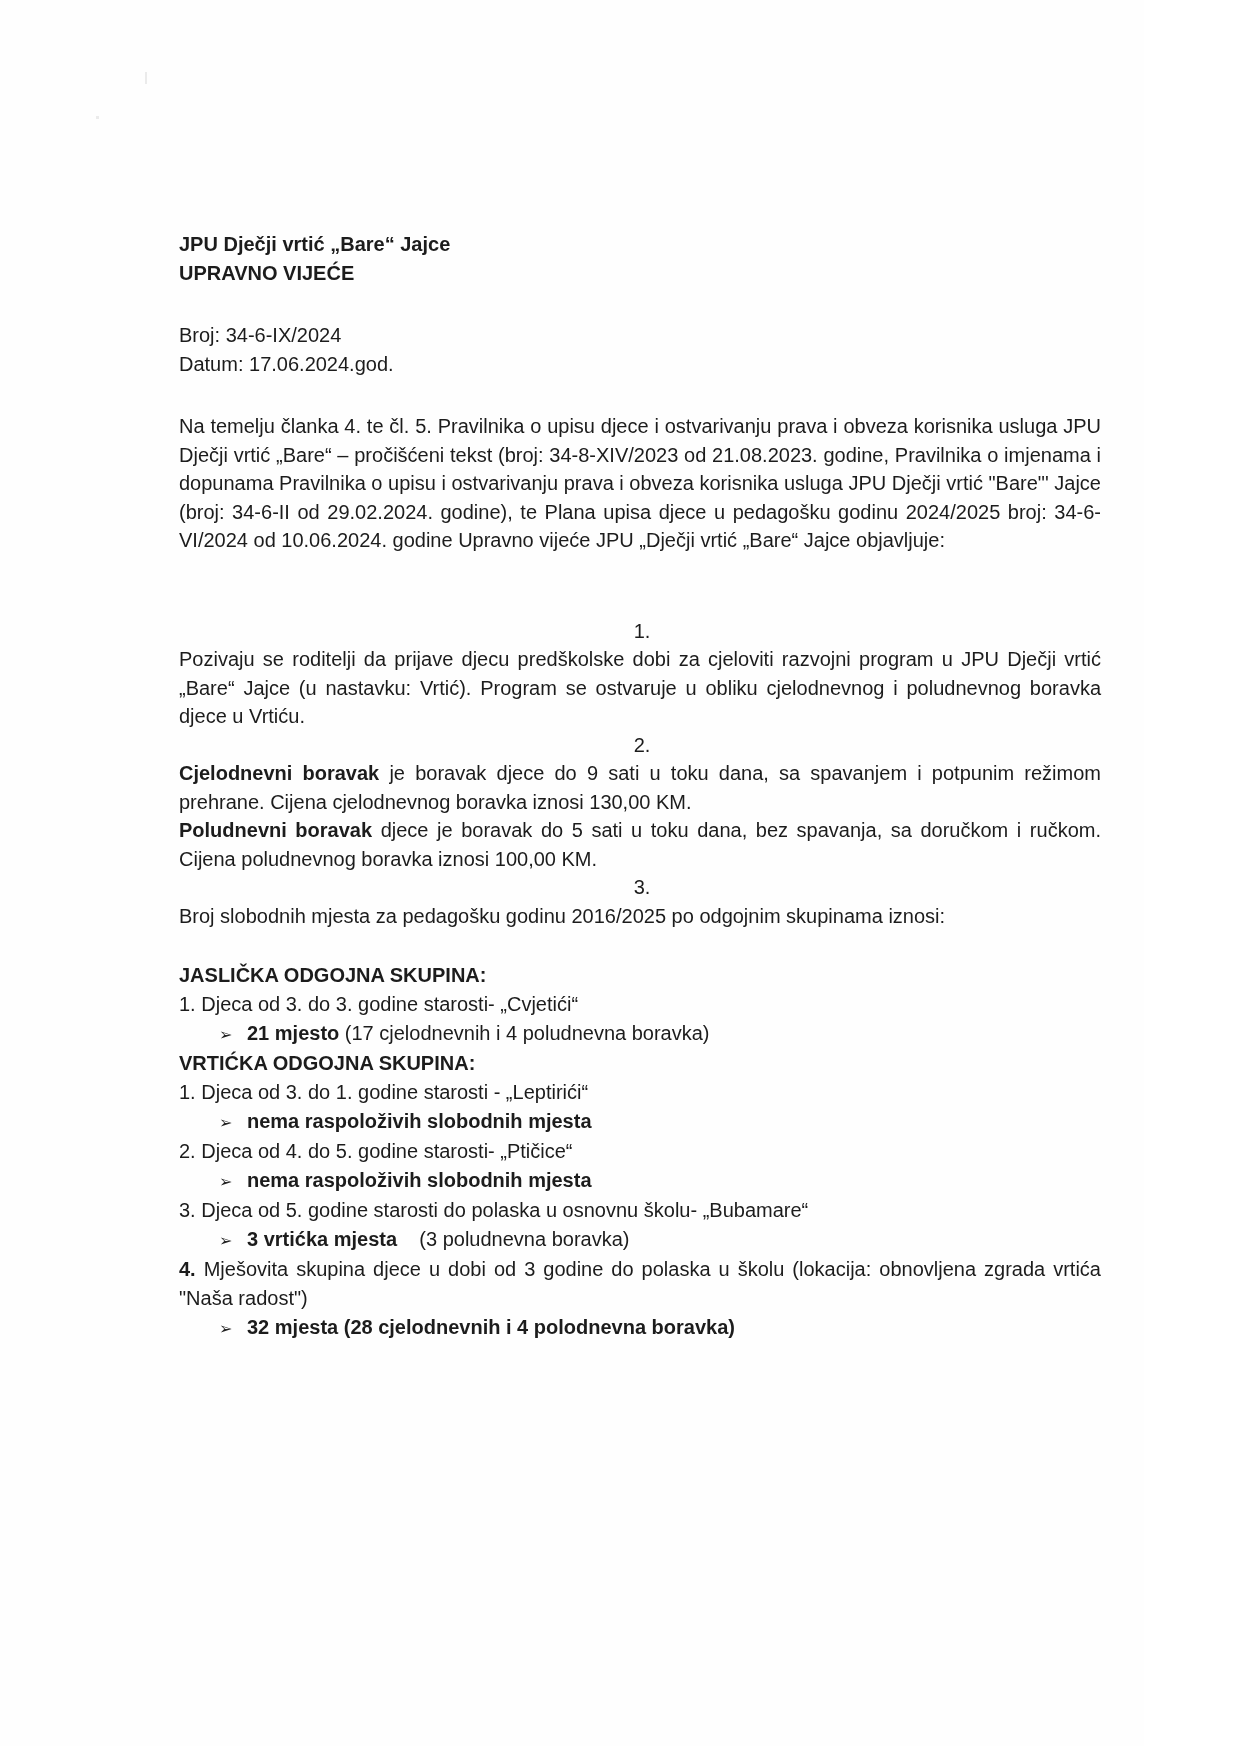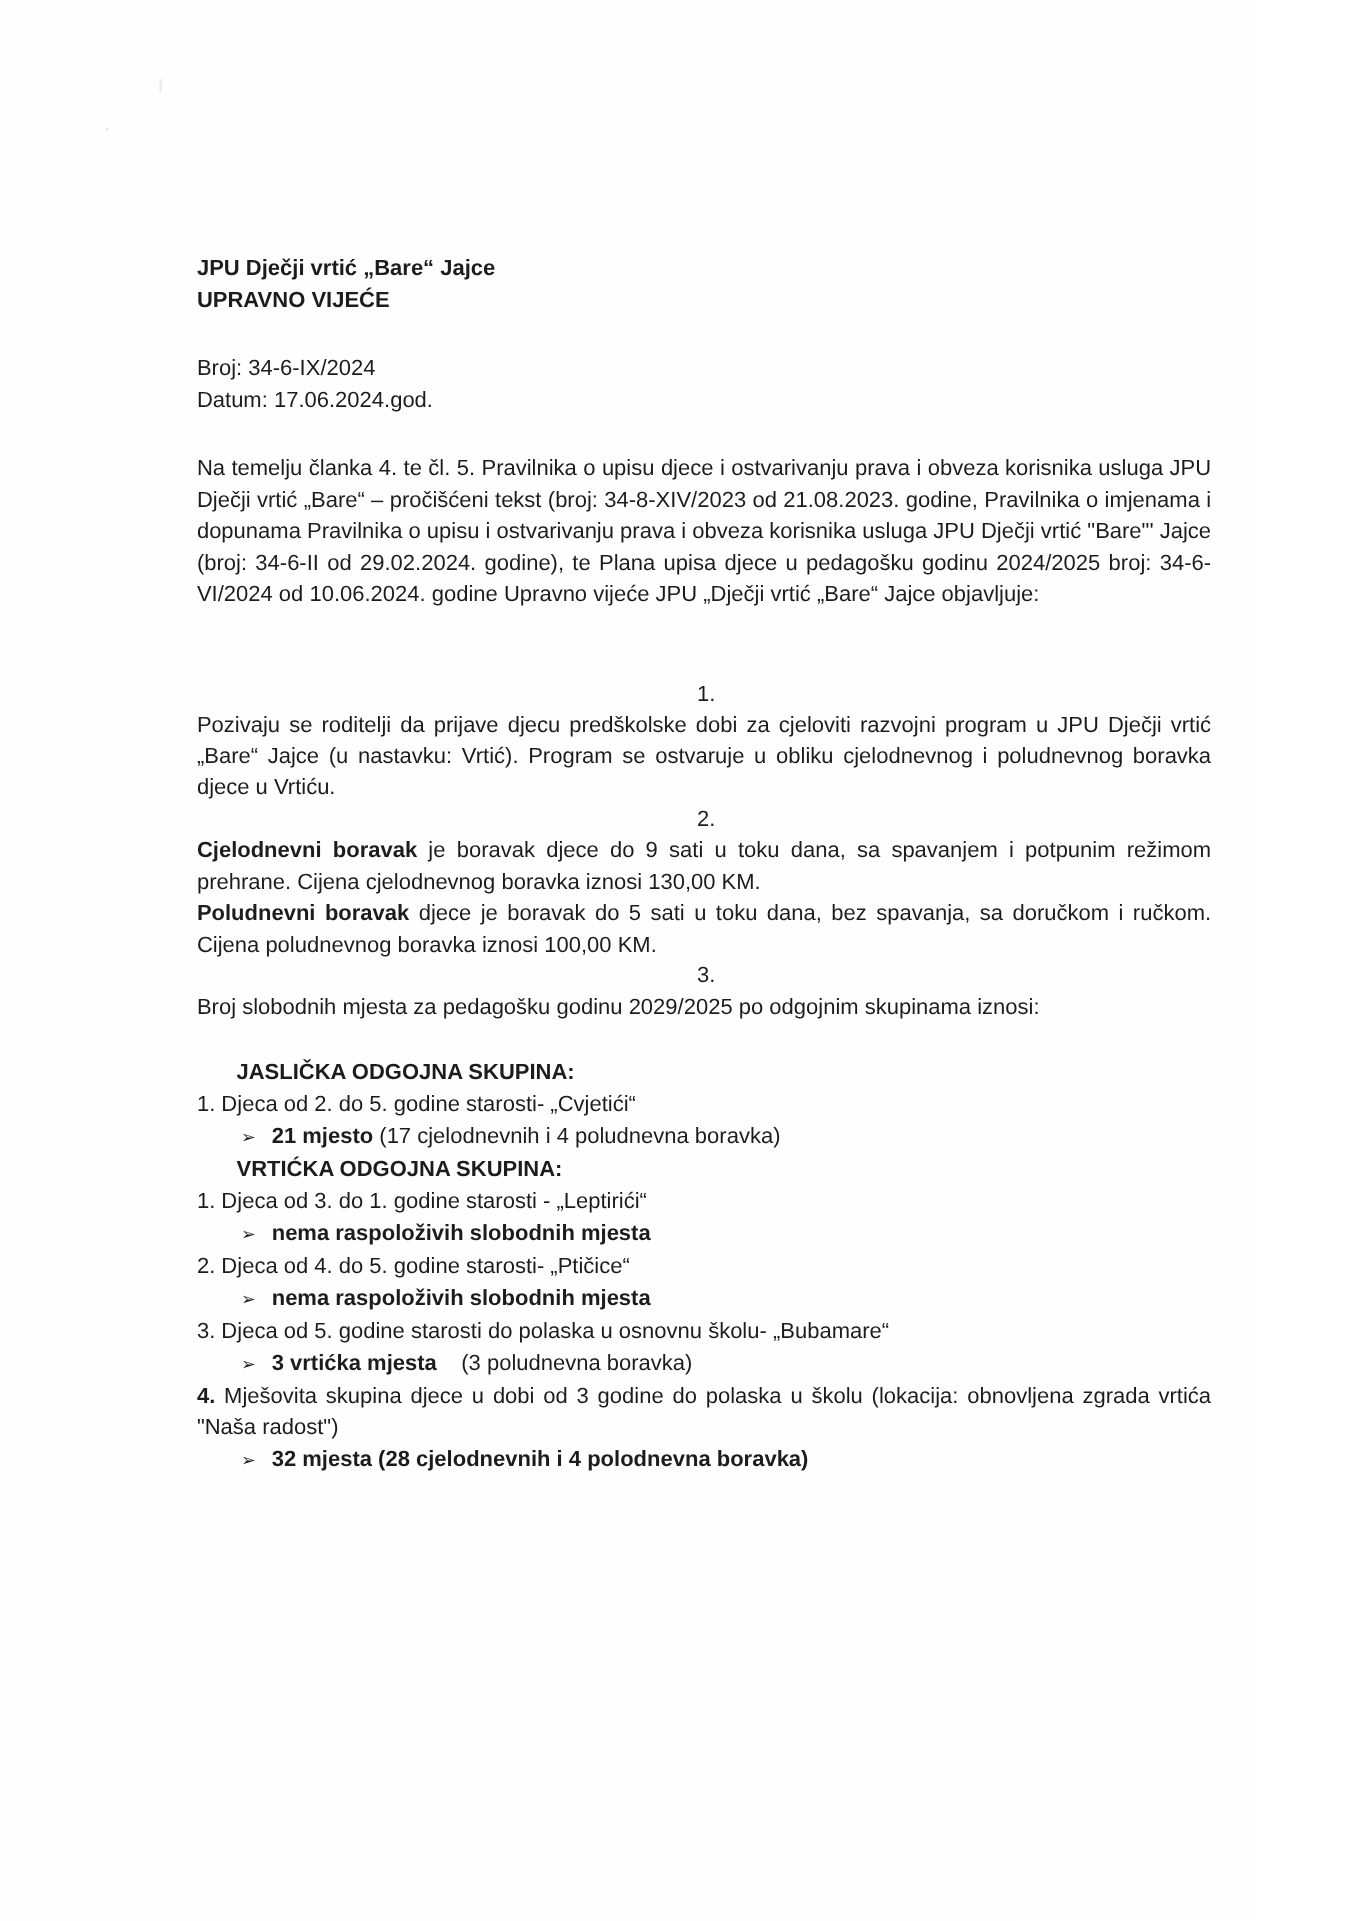--- a/index.html
+++ b/index.html
@@ -59,21 +59,20 @@
     .section-num {
       text-align: center;
       font-size: 20px;
       line-height: 28.5px;
     }
     .section-num span { position: relative; left: 2px; }
     .group-title {
       font-weight: bold;
       font-size: 20px;
       line-height: 29px;
-      margin-left: 36px;
     }
     .list-item {
       line-height: 29px;
     }
     .bullet-row {
       padding-left: 40px;
       line-height: 29px;
       display: flex;
       align-items: baseline;
     }
@@ -116,27 +115,27 @@
 
     <div class="section-num"><span>2.</span></div>
     <div class="justify">
       <span class="b">Cjelodnevni boravak</span><span> je boravak djece do 9 sati u toku dana, sa spavanjem i potpunim režimom prehrane. Cijena cjelodnevnog boravka iznosi 130,00 KM.</span>
     </div>
     <div class="justify">
       <span class="b">Poludnevni boravak</span><span> djece je boravak do 5 sati u toku dana, bez spavanja, sa doručkom i ručkom. Cijena poludnevnog boravka iznosi 100,00 KM.</span>
     </div>
 
     <div class="section-num"><span>3.</span></div>
-    <div>Broj slobodnih mjesta za pedagošku godinu 2029/2025 po odgojnim skupinama iznosi:</div>
+    <div>Broj slobodnih mjesta za pedagošku godinu 2016/2025 po odgojnim skupinama iznosi:</div>
 
     <div class="gap-md"></div>
 
     <div class="group-title">JASLIČKA ODGOJNA SKUPINA:</div>
     <div class="list-item">
-      <span>1.</span><span> Djeca od 2. do 5. godine starosti- „Cvjetići“</span>
+      <span>1.</span><span> Djeca od 3. do 3. godine starosti- „Cvjetići“</span>
     </div>
     <div class="bullet-row">
       <span class="bullet-icon">➢</span>
       <span><span class="b">21 mjesto</span><span> (17 cjelodnevnih i 4 poludnevna boravka)</span></span>
     </div>
 
     <div class="group-title">VRTIĆKA ODGOJNA SKUPINA:</div>
 
     <div class="list-item">
       <span>1.</span><span> Djeca od 3. do 1. godine starosti - „Leptirići“</span>

